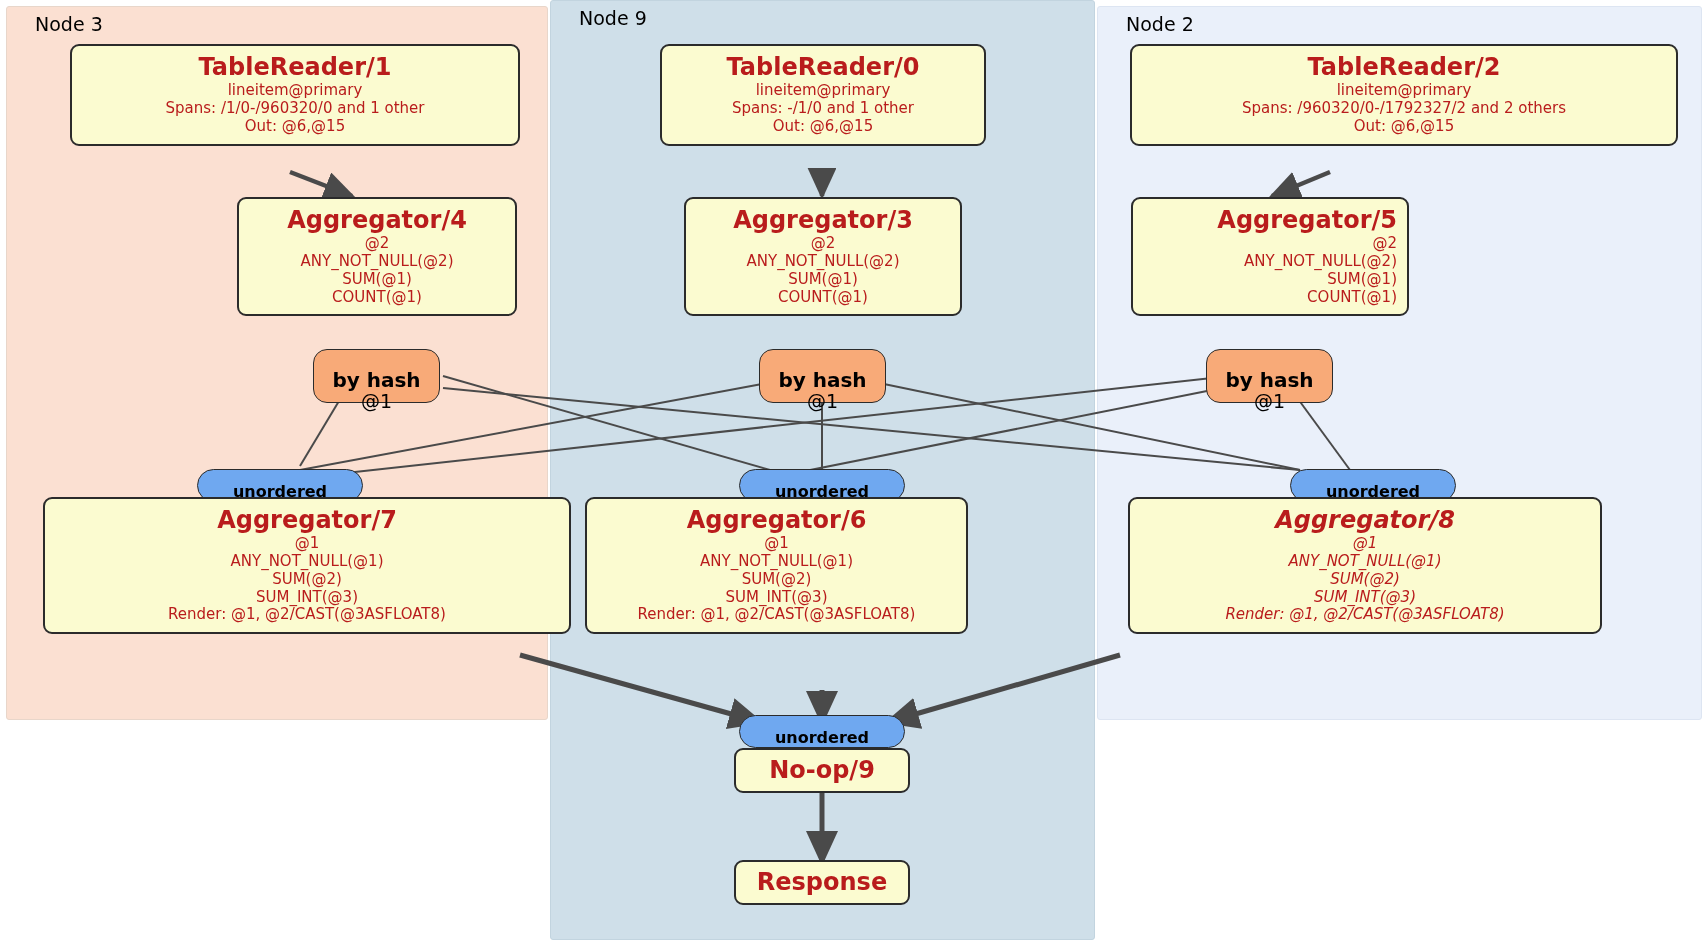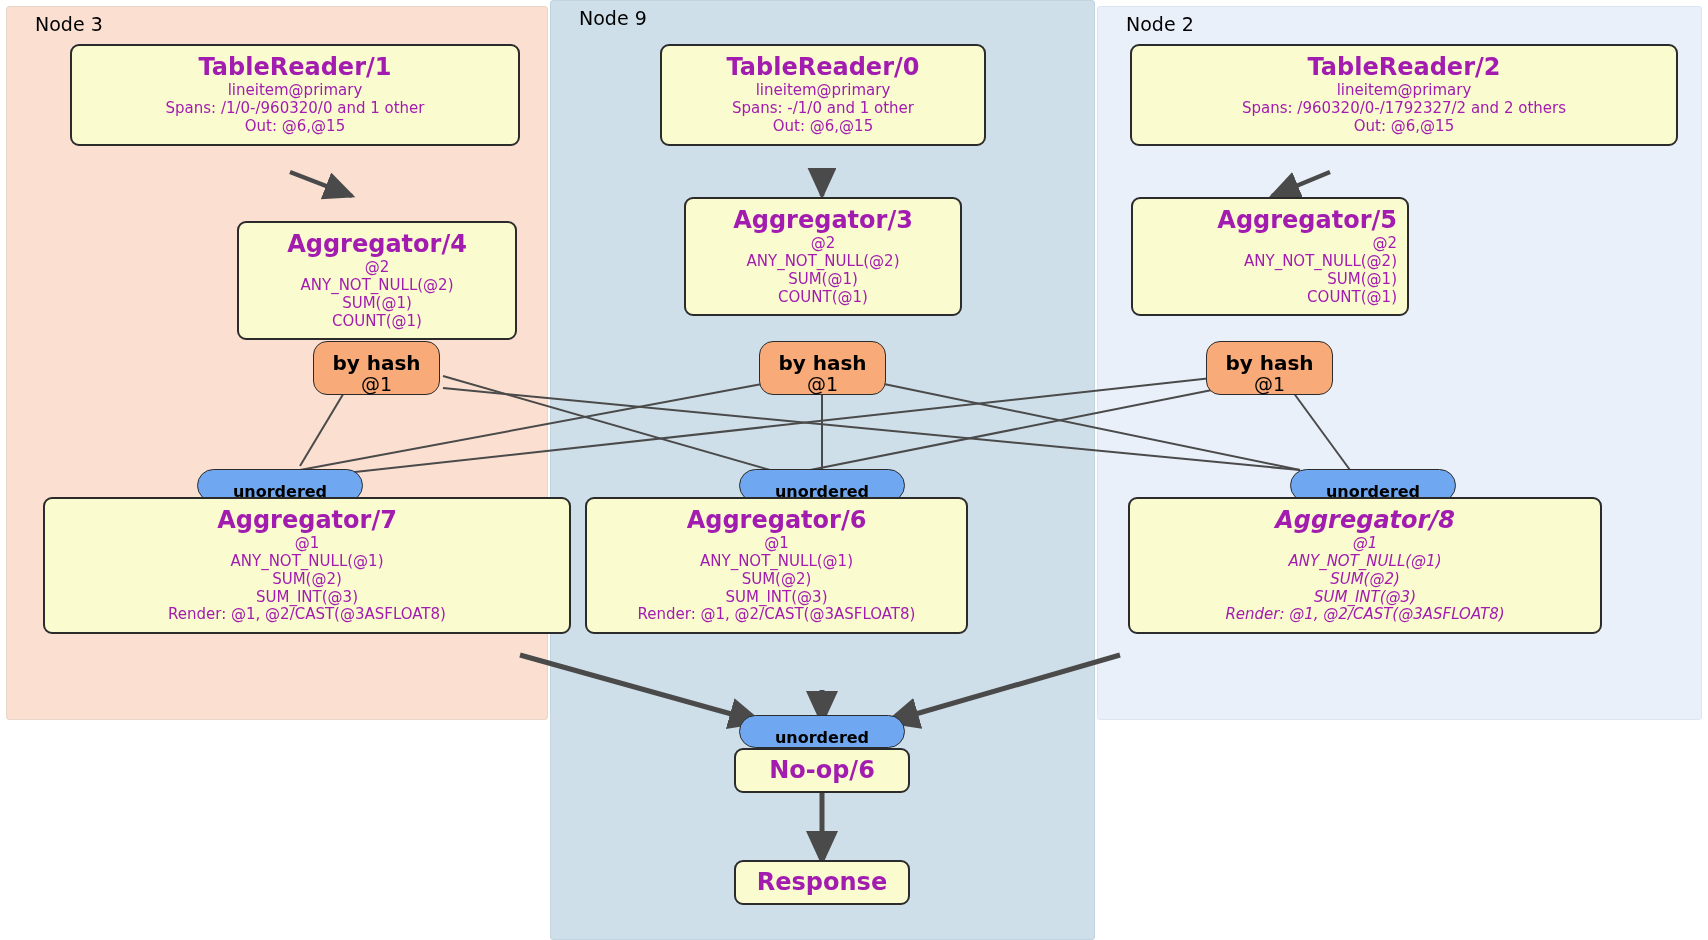--- a/index.html
+++ b/index.html
@@ -68,21 +68,21 @@
   .box {
     position: absolute;
     box-sizing: border-box;
     background: #fbfbd0;
     border: 2px solid #2b2b2b;
     border-radius: 9px;
     text-align: center;
     padding: 6px 10px 8px 10px;
     font-size: 21px;
     line-height: 1.18;
-    color: #a21caf;
+    color: #b91c1c;
     white-space: nowrap;
   }
   .box .title {
     font-weight: bold;
     font-size: 24px;
     letter-spacing: 0px;
     line-height: 1.25;
     display: block;
   }
   .box .line {
@@ -97,21 +97,22 @@
     box-sizing: border-box;
     border: 1.5px solid #2b2b2b;
     text-align: center;
     color: #000;
     white-space: nowrap;
     line-height: 1.12;
   }
   .router.hash {
     background: #f8aa78;
     border-radius: 14px;
-    padding-top: 10px;
+    padding-top: 19px;
+    margin-top: 8px;
   }
   .router.hash .rtitle {
     display: block;
     font-weight: bold;
     font-size: 20px;
   }
   .router.hash .rsub {
     display: block;
     font-size: 19px;
     font-weight: normal;
@@ -185,21 +186,21 @@
     <span class="line">Out: @6,@15</span>
   </div>
 
   <div class="box" style="left:1130px; top:44px; width:548px;">
     <span class="title">TableReader/2</span>
     <span class="line">lineitem@primary</span>
     <span class="line">Spans: /960320/0-/1792327/2 and 2 others</span>
     <span class="line">Out: @6,@15</span>
   </div>
 
-  <div class="box" style="left:237px; top:197px; width:280px;margin-top:24px;">
+  <div class="box" style="left:237px; top:197px; width:280px;">
     <span class="title">Aggregator/4</span>
     <span class="line">@2</span>
     <span class="line">ANY_NOT_NULL(@2)</span>
     <span class="line">SUM(@1)</span>
     <span class="line">COUNT(@1)</span>
   </div>
 
   <div class="box" style="left:684px; top:197px; width:278px;">
     <span class="title">Aggregator/3</span>
     <span class="line">@2</span>
@@ -264,20 +265,20 @@
     <span class="line">SUM(@2)</span>
     <span class="line">SUM_INT(@3)</span>
     <span class="line">Render: @1, @2/CAST(@3ASFLOAT8)</span>
   </div>
 
   <div class="router unordered" style="left:739px; top:715px; width:166px; height:33px;">
     <span>unordered</span>
   </div>
 
   <div class="box" style="left:734px; top:748px; width:176px; padding-top:5px; padding-bottom:6px;">
-    <span class="title">No-op/6</span>
+    <span class="title">No-op/9</span>
   </div>
 
   <div class="box" style="left:734px; top:860px; width:176px; padding-top:5px; padding-bottom:6px;">
     <span class="title">Response</span>
   </div>
 
 </div>
 
 </body></html>

